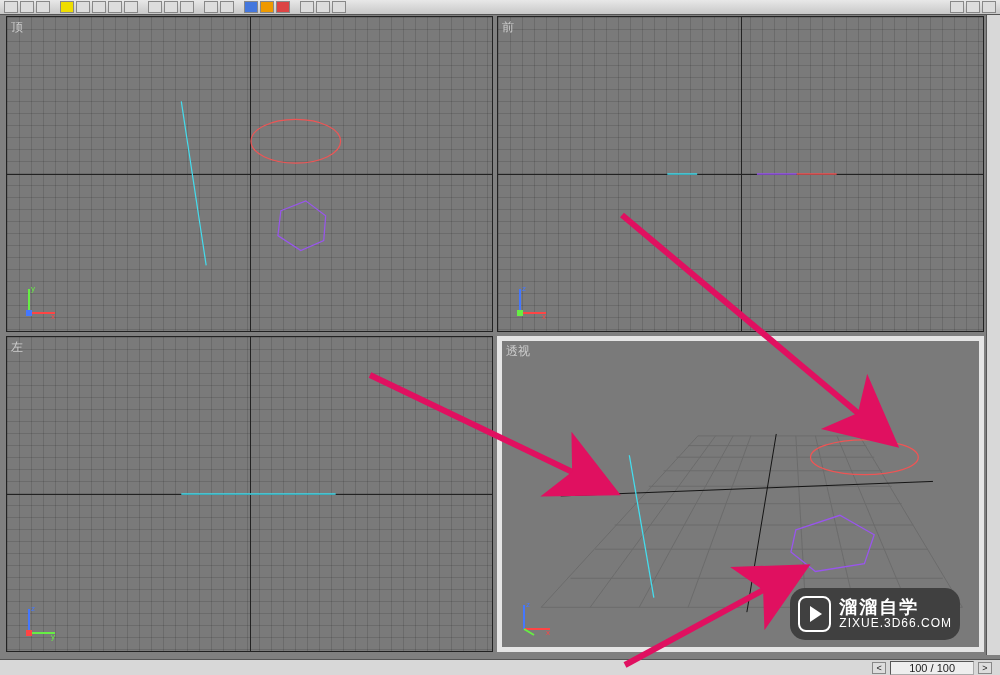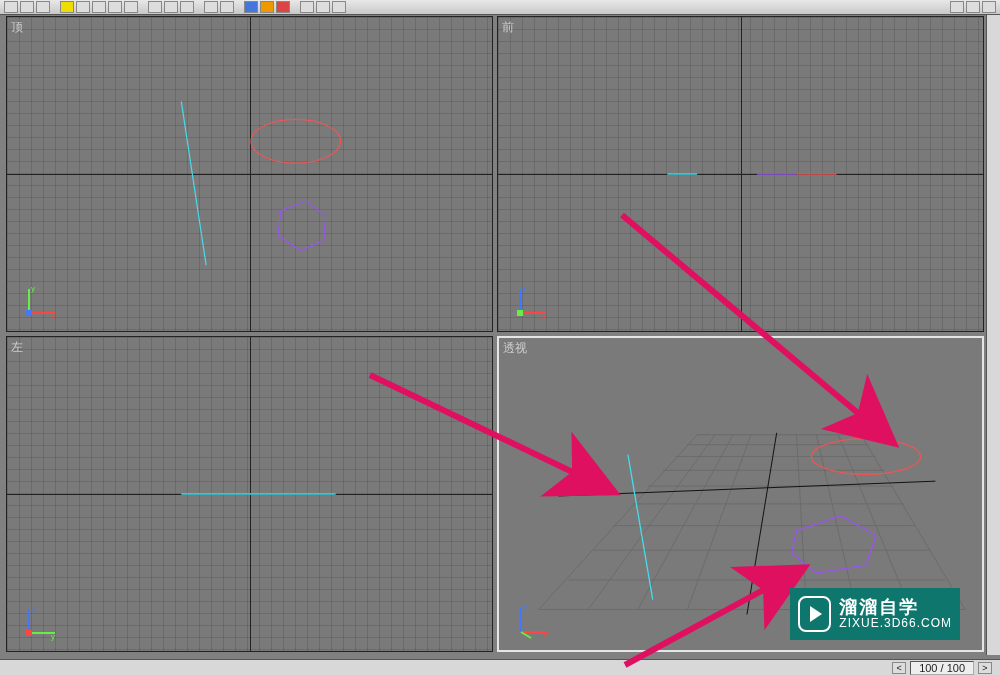--- a/index.html
+++ b/index.html
@@ -42,21 +42,21 @@
     grid-template-rows: 1fr 1fr;
     gap: 4px;
   }
   .viewport {
     position: relative;
     background: #7a7a7a;
     border: 1px solid #222;
     overflow: hidden;
   }
   .viewport.active {
-    border: 2px solid #e5e5e5;
+    border: 5px solid #e5e5e5;
   }
   .vp-label {
     position: absolute;
     top: 2px; left: 4px;
     font-size: 12px;
     color: #ccc;
     z-index: 5;
   }
 
   .grid-lines {
@@ -81,27 +81,28 @@
   .arrow {
     position: absolute;
     z-index: 20;
     pointer-events: none;
   }
 
   .watermark {
     position: absolute;
     right: 40px; bottom: 35px;
     width: 170px; height: 52px;
-    background: #0f766e;
+    background: #404040;
     color: #fff;
     display: flex;
     align-items: center;
     padding: 4px 8px;
     z-index: 30;
     gap: 8px;
+    border-radius: 15px;
   }
   .watermark .play {
     width: 36px; height: 36px;
     border: 2px solid #fff;
     border-radius: 8px;
     display: flex; align-items: center; justify-content: center;
   }
   .watermark .play::after {
     content: "";
     border-left: 12px solid #fff;
@@ -122,21 +123,21 @@
     justify-content: flex-end;
     align-items: center;
     font-size: 11px;
     color: #222;
     padding-right: 8px;
     gap: 4px;
   }
   .status-box {
     border: 1px inset #aaa;
     background: #eee;
-    padding: 0 8px;
+    padding: 0 18px;
   }
   .scroll-btn {
     width: 14px; height: 12px;
     background: #ddd; border: 1px solid #888;
     text-align: center; font-size: 9px; line-height: 10px;
   }
 </style>
 </head>
 <body>
 

